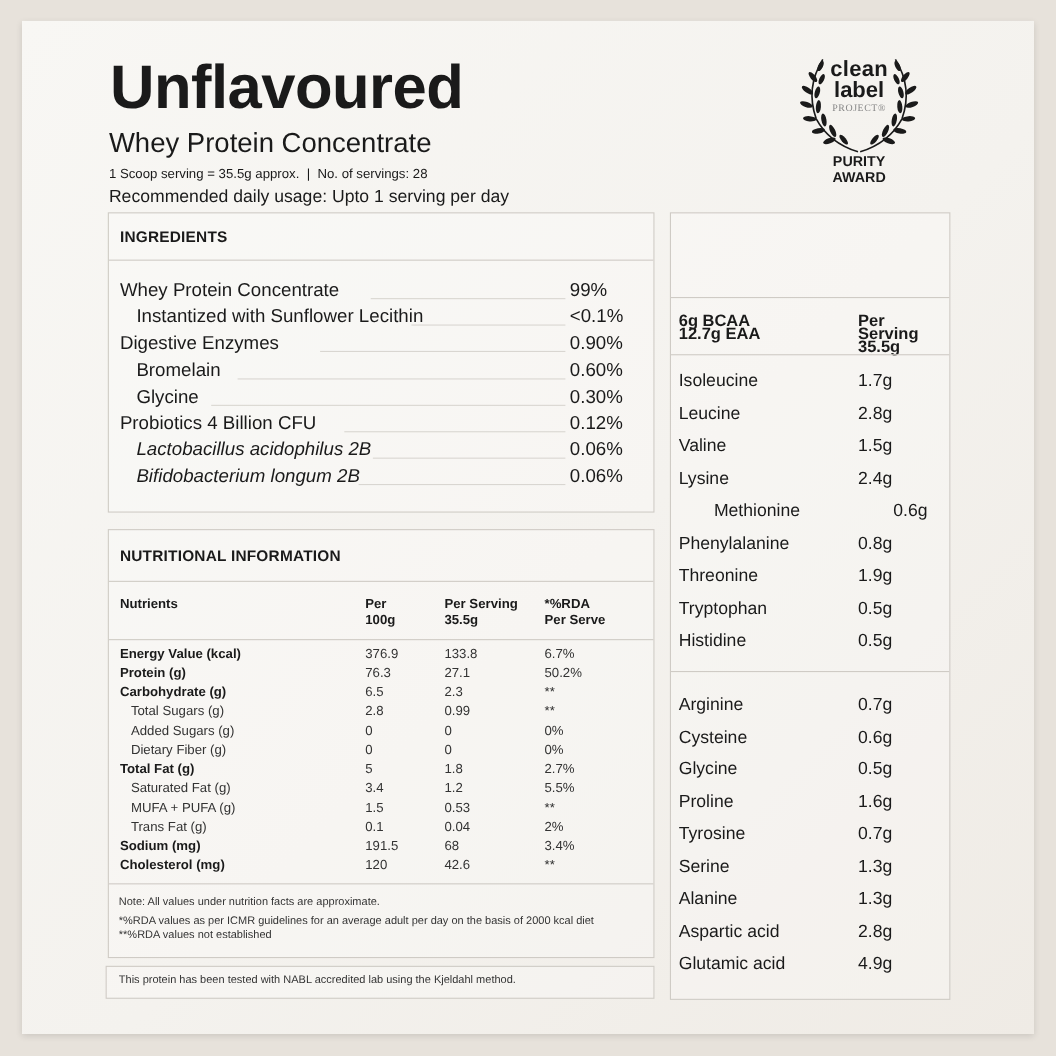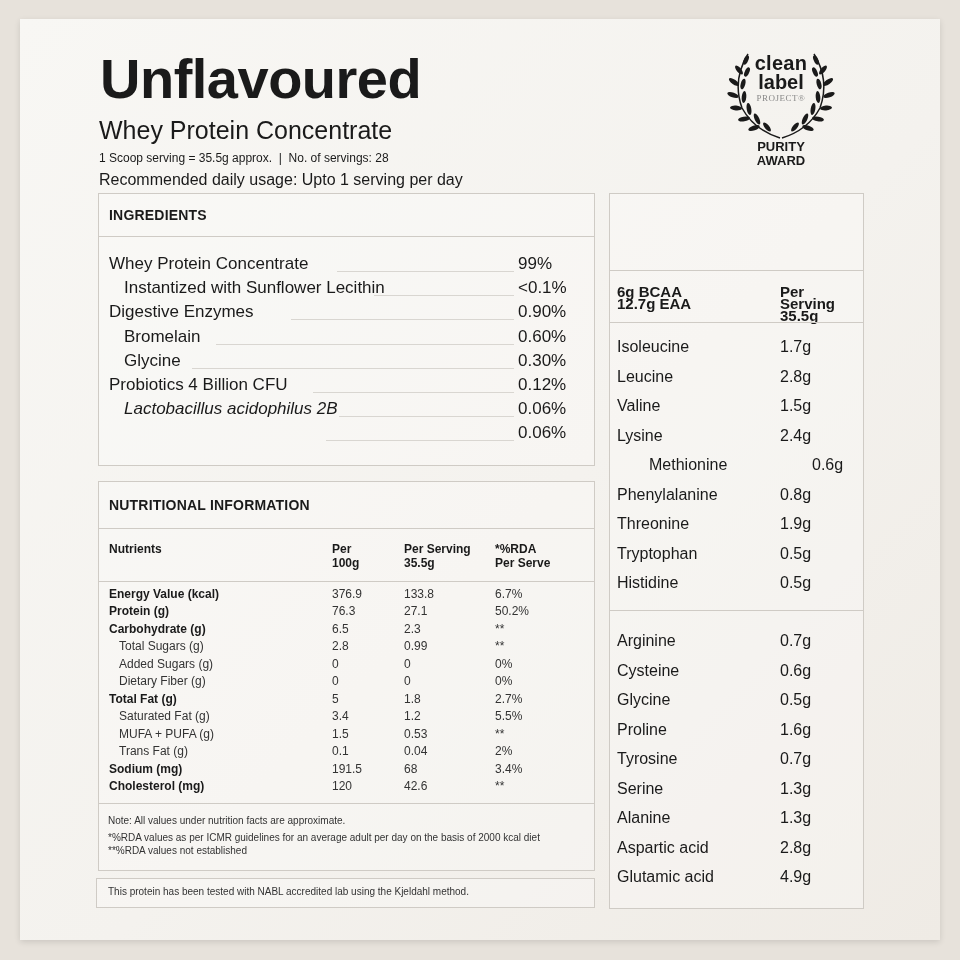--- a/index.html
+++ b/index.html
@@ -150,20 +150,21 @@
         <span class="name">Probiotics 4 Billion CFU</span>
         <span class="val">0.12%</span>
       </div>
       <div class="ing-row sub italic" style="top: 203.2px;">
         <span class="leader" style="left:230px"></span>
         <span class="name">Lactobacillus acidophilus 2B</span>
         <span class="val">0.06%</span>
       </div>
       <div class="ing-row sub italic" style="top: 227.4px;">
         <span class="leader" style="left:217px"></span>
+        <span class="name">Bifidobacterium longum 2B</span>
         <span class="val">0.06%</span>
       </div>
     </div>
 </div>
 
 <div class="box nut">
   <div class="box-head">NUTRITIONAL INFORMATION</div>
   <div class="sep sep1"></div>
   <div class="nut-hdr" style="left:10px"><span>Nutrients</span></div>
   <div class="nut-hdr" style="left:233px"><span>Per</span><br><span>100g</span></div>

